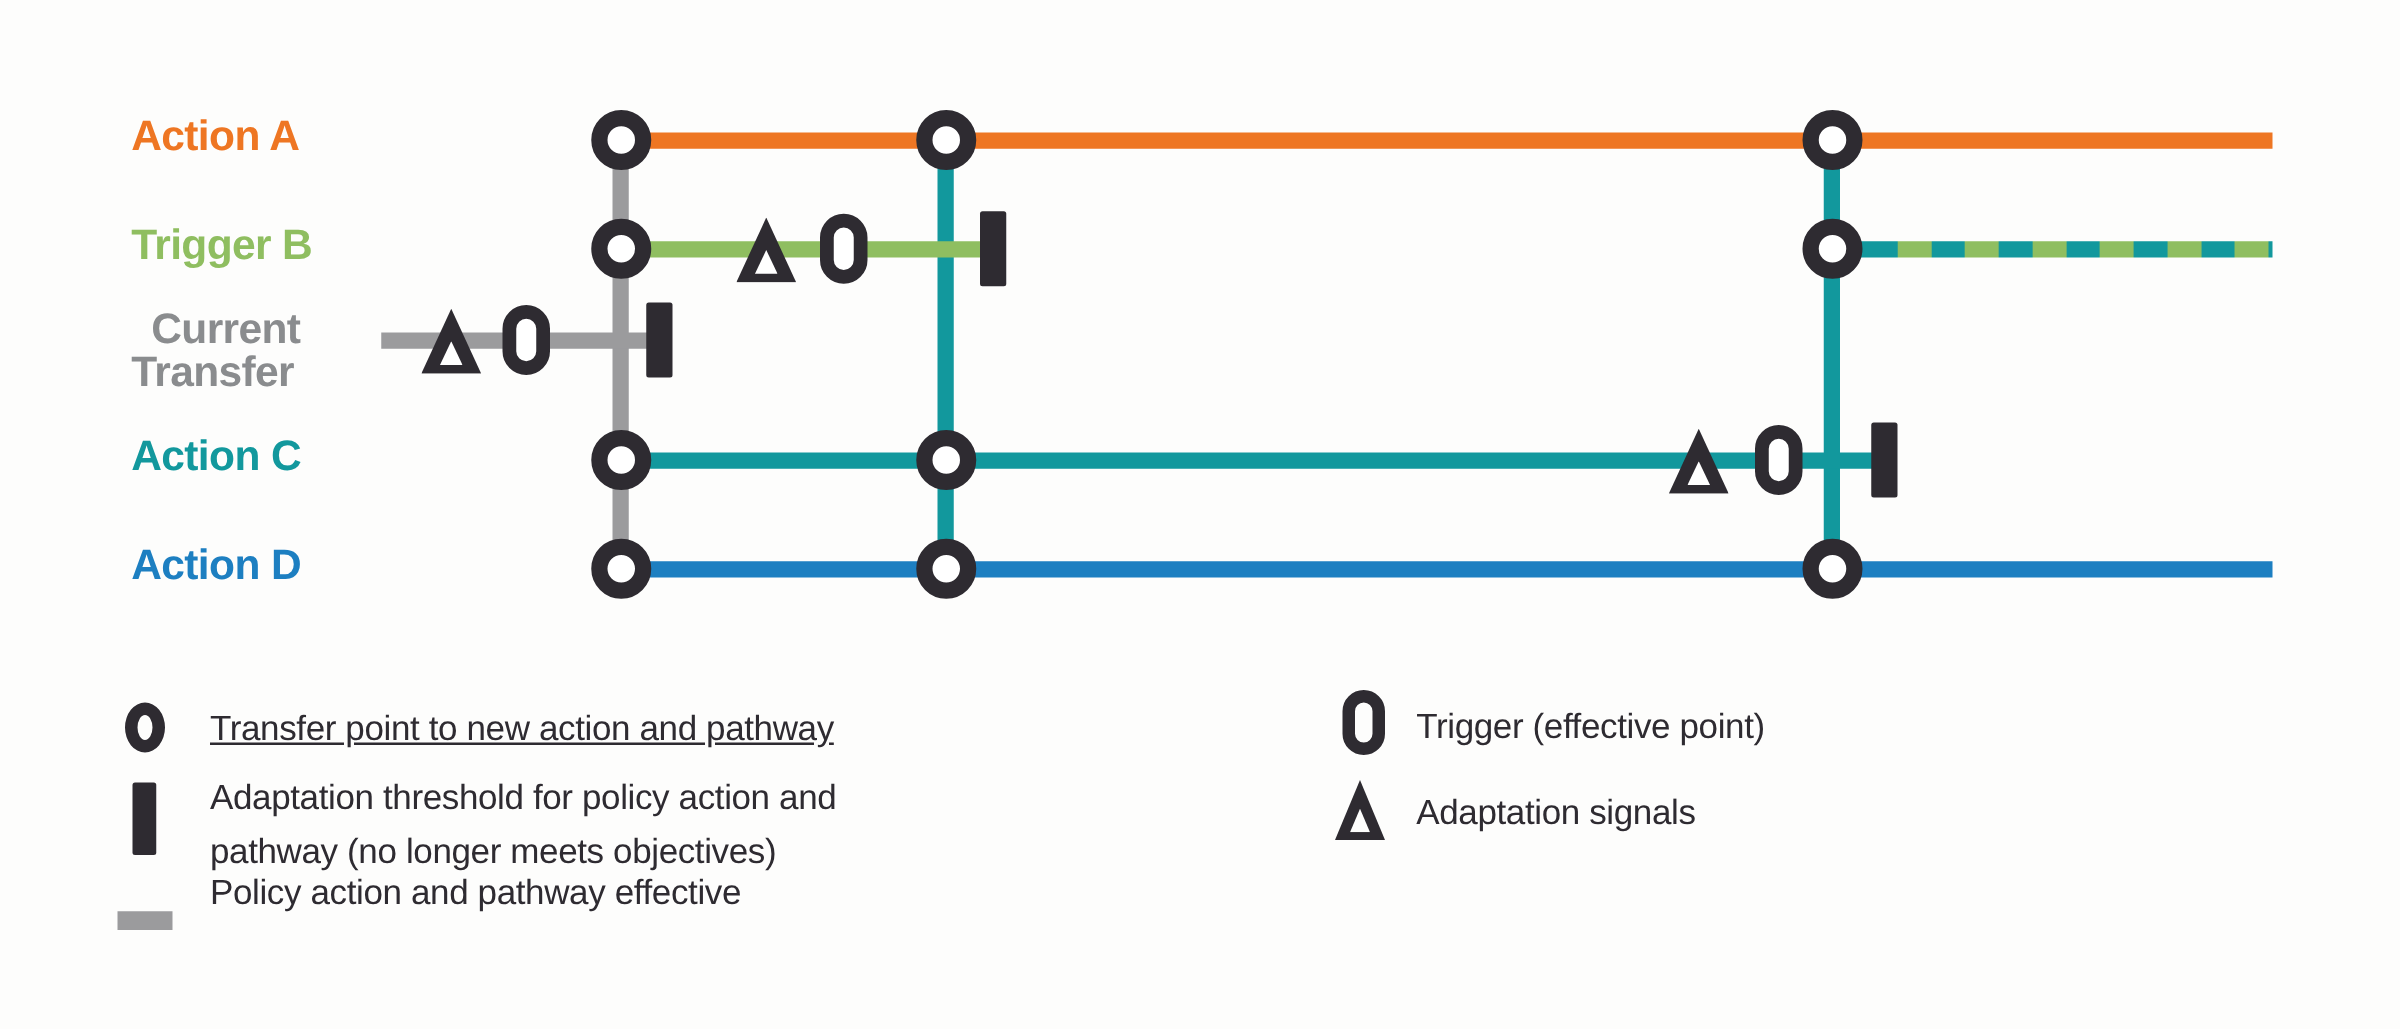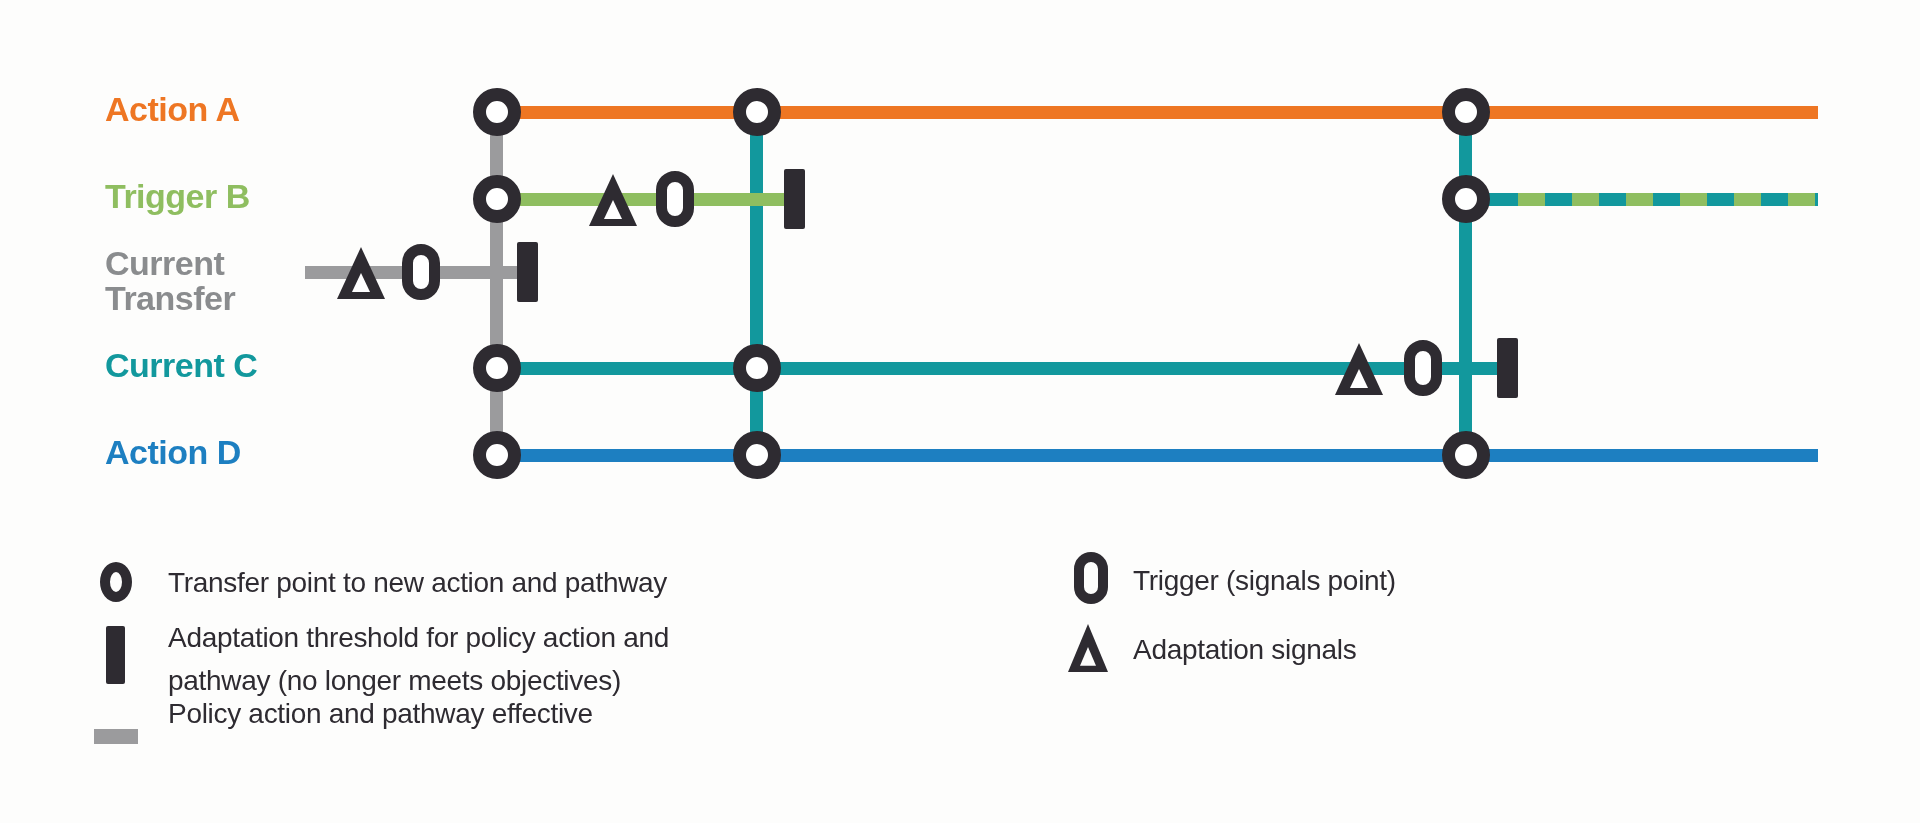--- a/index.html
+++ b/index.html
@@ -75,24 +75,24 @@
   }
 </style>
 </head>
 <body>
 
 <div class="abs" style="left:0;top:0;width:1920px;height:823px;">
 
   <div class="row-label" style="top: 92px; color: rgb(238, 118, 35);">Action A</div>
   <div class="row-label" style="top: 179px; color: rgb(143, 190, 96);">Trigger B</div>
   <div class="row-label" style="top: 246px; color: rgb(138, 140, 142);">
-    <span style="display:block;">Current</span>
+    <span style="display:block;margin-left:16px;">Current</span>
     <span style="display:block;">Transfer</span>
   </div>
-  <div class="row-label" style="top: 348px; color: rgb(18, 152, 157);">Current C</div>
+  <div class="row-label" style="top: 348px; color: rgb(18, 152, 157);">Action C</div>
   <div class="row-label" style="top: 435px; color: rgb(29, 127, 193);">Action D</div>
 
   <div class="vline line-gray" style="left:490px;top:112px;height:343px;"></div>
   <div class="vline line-teal" style="left:750px;top:112px;height:343px;"></div>
   <div class="vline line-teal" style="left:1459px;top:112px;height:343px;"></div>
 
   <div class="hline line-orange" style="left:497px;top:106px;width:1321px;"></div>
   <div class="hline line-green" style="left:497px;top:193px;width:290px;"></div>
   <div class="hline line-dashed" style="left:1483px;top:193px;width:335px;"></div>
   <div class="hline line-gray" style="left:305px;top:266px;width:214px;"></div>
@@ -118,28 +118,28 @@
   <div class="transfer" style="left:1442px;top:175px;"></div>
   <div class="transfer" style="left:473px;top:344px;"></div>
   <div class="transfer" style="left:733px;top:344px;"></div>
   <div class="transfer" style="left:473px;top:431px;"></div>
   <div class="transfer" style="left:733px;top:431px;"></div>
   <div class="transfer" style="left:1442px;top:431px;"></div>
 
   <div>
 
     <div class="legend-circle" style="left:100px;top:562px;"></div>
-    <div class="legend-text" style="left:168px;top:561px;width:640px;">Transfer point to new action and pathway</div>
+    <div class="legend-text" style="left:168px;top:561px;width:640px;text-decoration:underline;">Transfer point to new action and pathway</div>
 
     <div class="legend-bar" style="left:106px;top:626px;"></div>
     <div class="legend-text" style="left:168px;top:616px;width:565px;">Adaptation threshold for policy action and pathway (no longer meets objectives)</div>
 
     <div class="legend-dash" style="left:94px;top:729px;"></div>
     <div class="legend-text" style="left:168px;top:692px;width:640px;">Policy action and pathway effective</div>
 
     <div class="legend-trigger" style="left:1074px;top:552px;"></div>
-    <div class="legend-text" style="left:1133px;top:559px;width:600px;">Trigger (signals point)</div>
+    <div class="legend-text" style="left:1133px;top:559px;width:600px;">Trigger (effective point)</div>
 
     <div class="legend-signal" style="left:1068px;top:624px;"></div>
     <div class="legend-text" style="left:1133px;top:628px;width:600px;">Adaptation signals</div>
   </div>
 
 </div>
 
 </body></html>

